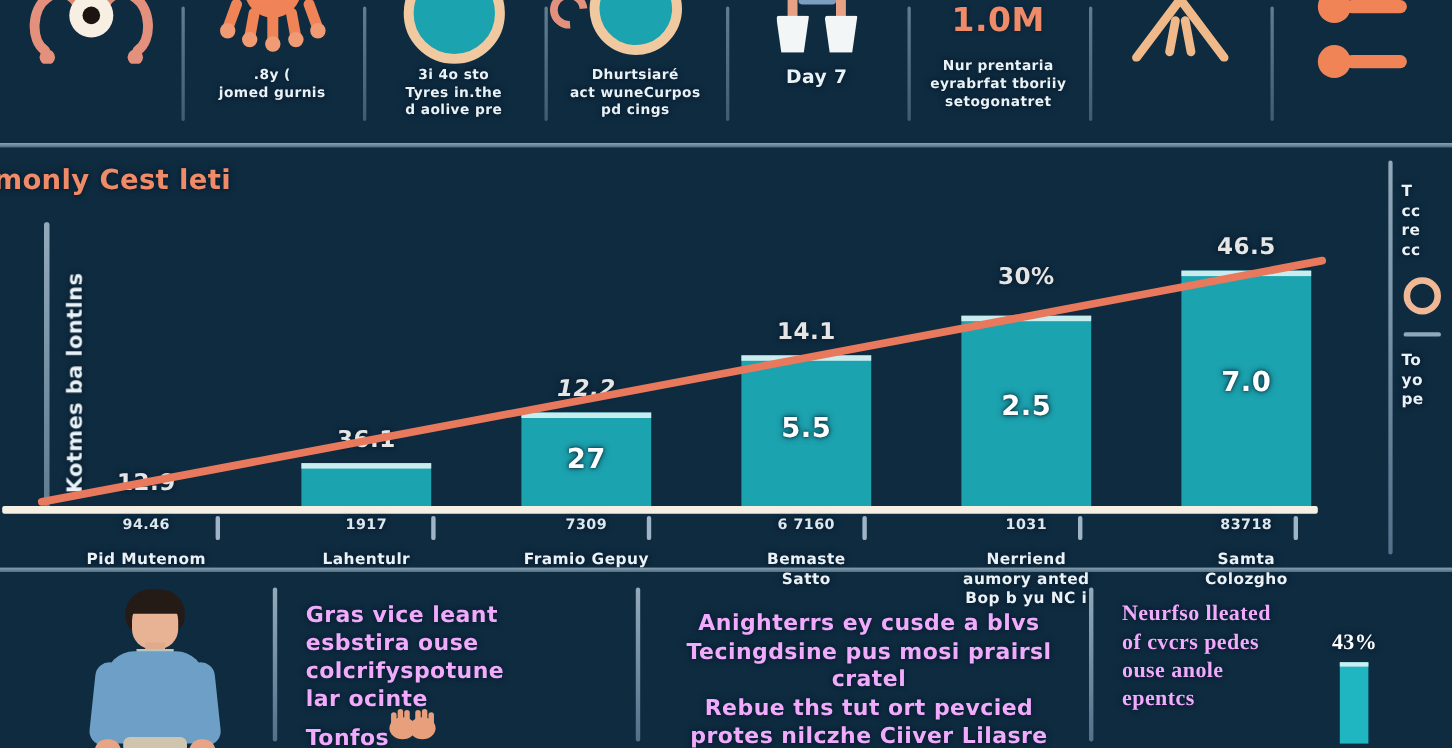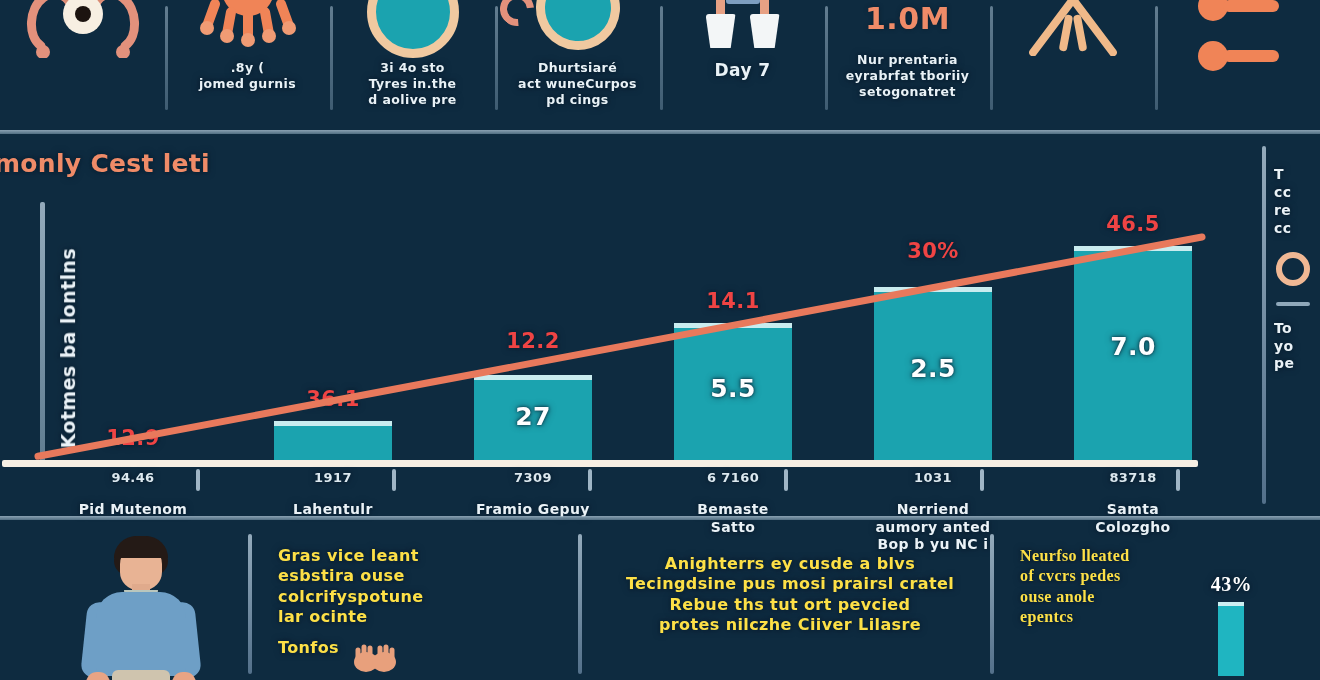--- a/index.html
+++ b/index.html
@@ -103,21 +103,21 @@
   }
   .bar-col { width: 118px; position: relative; display: flex; flex-direction: column;
              align-items: center; justify-content: flex-end; height: 258px; }
   .bar {
     width: 118px; background: #1ba3af; position: relative;
     border-top: 5px solid #c9ecef;
     display: flex; align-items: center; justify-content: center;
   }
   .bar-inner-val { font-size: 25px; color: #fdfeff; font-weight: 800;
                    position: absolute; top: 46%; transform: translateY(-50%); }
-  .bar-top-val { position: absolute; font-size: 21px; color: #ef4444;
+  .bar-top-val { position: absolute; font-size: 21px; color: #e5e5e5;
                  font-weight: 800; width: 160px; text-align: center; left: -21px; }
   .bar-col.empty .bar { background: transparent; border-top: none; }
 
   #trendline { position: absolute; left: -38px; top: 0; width: 1236px; height: 262px;
                pointer-events: none; }
 
   #x-ticks { position: absolute; left: -38px; top: 265px; width: 1196px; height: 24px; }
   .xtick { position: absolute; top: 2px; width: 4px; height: 22px;
            background: #9fb5c5; border-radius: 2px; }
   #x-labels { position: absolute; left: 0; top: 268px; width: 1160px;
@@ -148,21 +148,21 @@
   }
   .b-cell { position: relative; height: 158px; padding: 24px 18px 0 30px; }
   .b-cell + .b-cell::before {
     content: ""; position: absolute; left: 0; top: 12px; width: 4px; height: 140px;
     background: linear-gradient(180deg,#93aabb,#53708a); border-radius: 2px;
   }
   #b-person { width: 248px; }
   #b-text1  { width: 330px; }
   #b-text2  { width: 412px; }
   #b-text3  { width: 280px; display: flex; gap: 12px; font-family: Liberation Serif, serif; }
-  .b-line { font-size: 16px; color: #fde047; }
+  .b-line { font-size: 20px; color: #f0abfc; }
 
   
   .person { position: absolute; left: 74px; top: 14px; width: 132px; height: 150px; }
   .p-hair { position: absolute; left: 40px; top: 0; width: 54px; height: 40px;
             background: #241a16; border-radius: 26px 26px 16px 16px; }
   .p-face { position: absolute; left: 46px; top: 10px; width: 42px; height: 44px;
             background: #e8b394; border-radius: 18px; }
   .p-hair2{ position: absolute; left: 40px; top: 0; width: 54px; height: 22px;
             background: #241a16; border-radius: 26px 26px 0 0; }
   .p-neck { position: absolute; left: 58px; top: 48px; width: 18px; height: 14px;
@@ -334,21 +334,21 @@
           <span class="t bar-inner-val"></span>
         </div>
       </div>
       <div class="bar-col">
         <span class="t bar-top-val" style="bottom: 46.7px;">36.1</span>
         <div class="bar" style="height: 38.7px;">
           <span class="t bar-inner-val"></span>
         </div>
       </div>
       <div class="bar-col">
-        <span class="t bar-top-val" style="bottom: 105px;">12.2</span>
+        <span class="t bar-top-val" style="bottom: 93px; font-style: italic;">12.2</span>
         <div class="bar" style="height: 85.14px;">
           <span class="t bar-inner-val">27</span>
         </div>
       </div>
       <div class="bar-col">
         <span class="t bar-top-val" style="bottom: 144.74px; margin-top: 28px;">14.1</span>
         <div class="bar" style="height: 136.74px;">
           <span class="t bar-inner-val">5.5</span>
         </div>
       </div>

